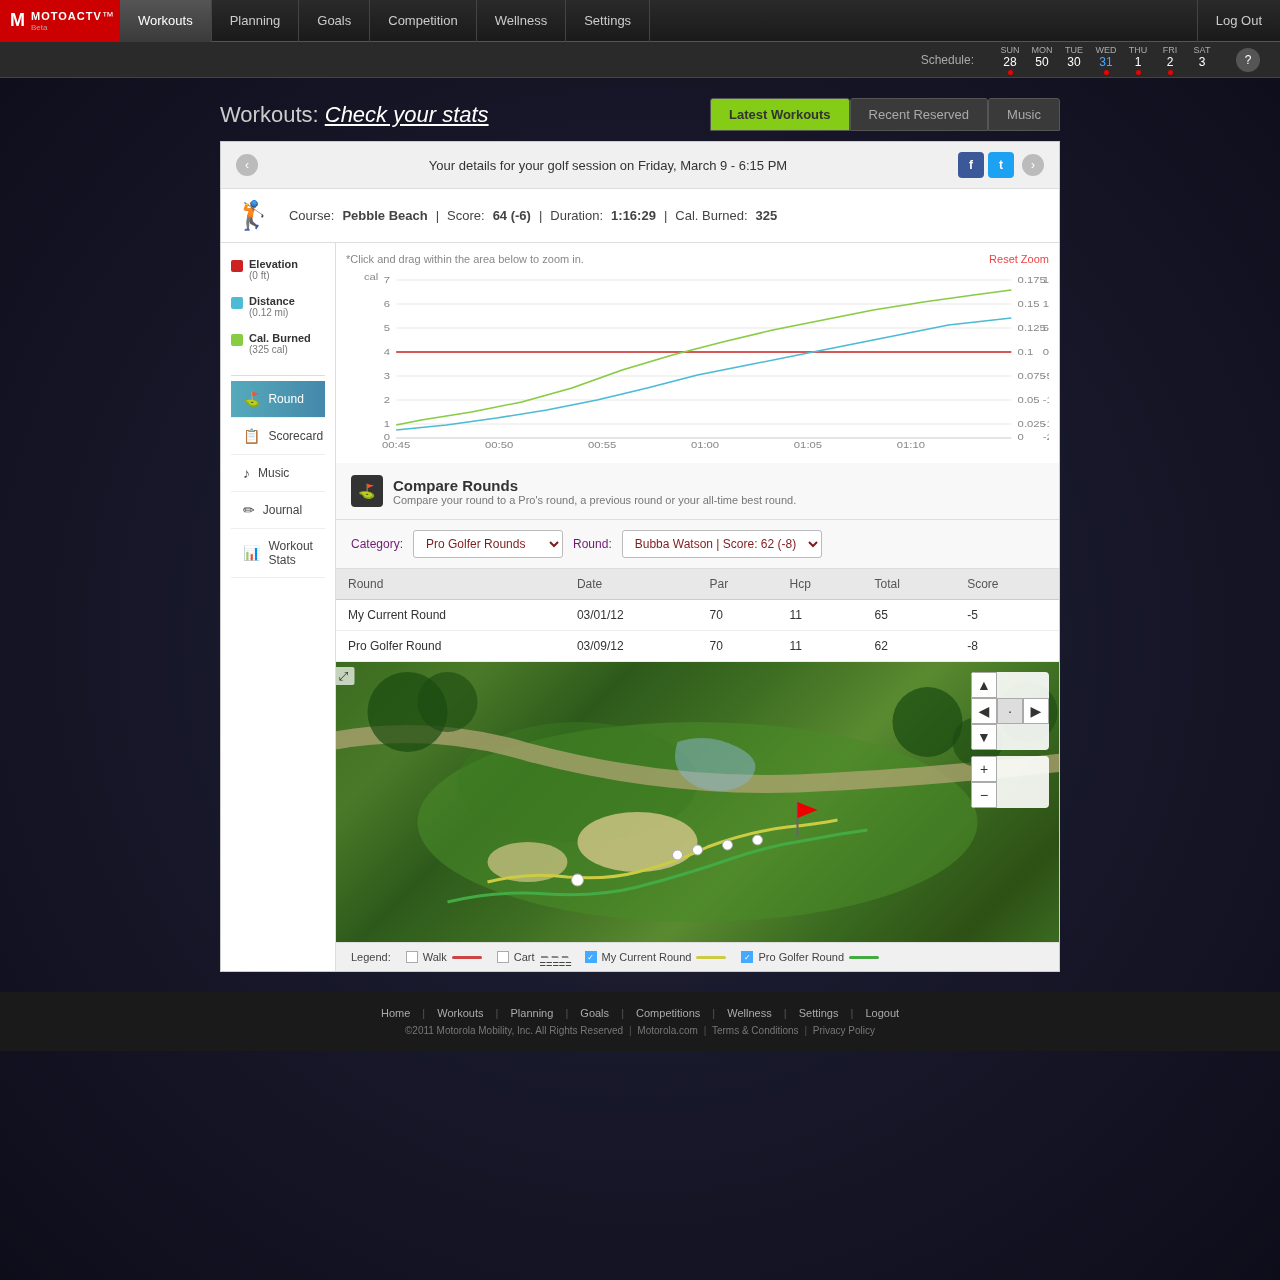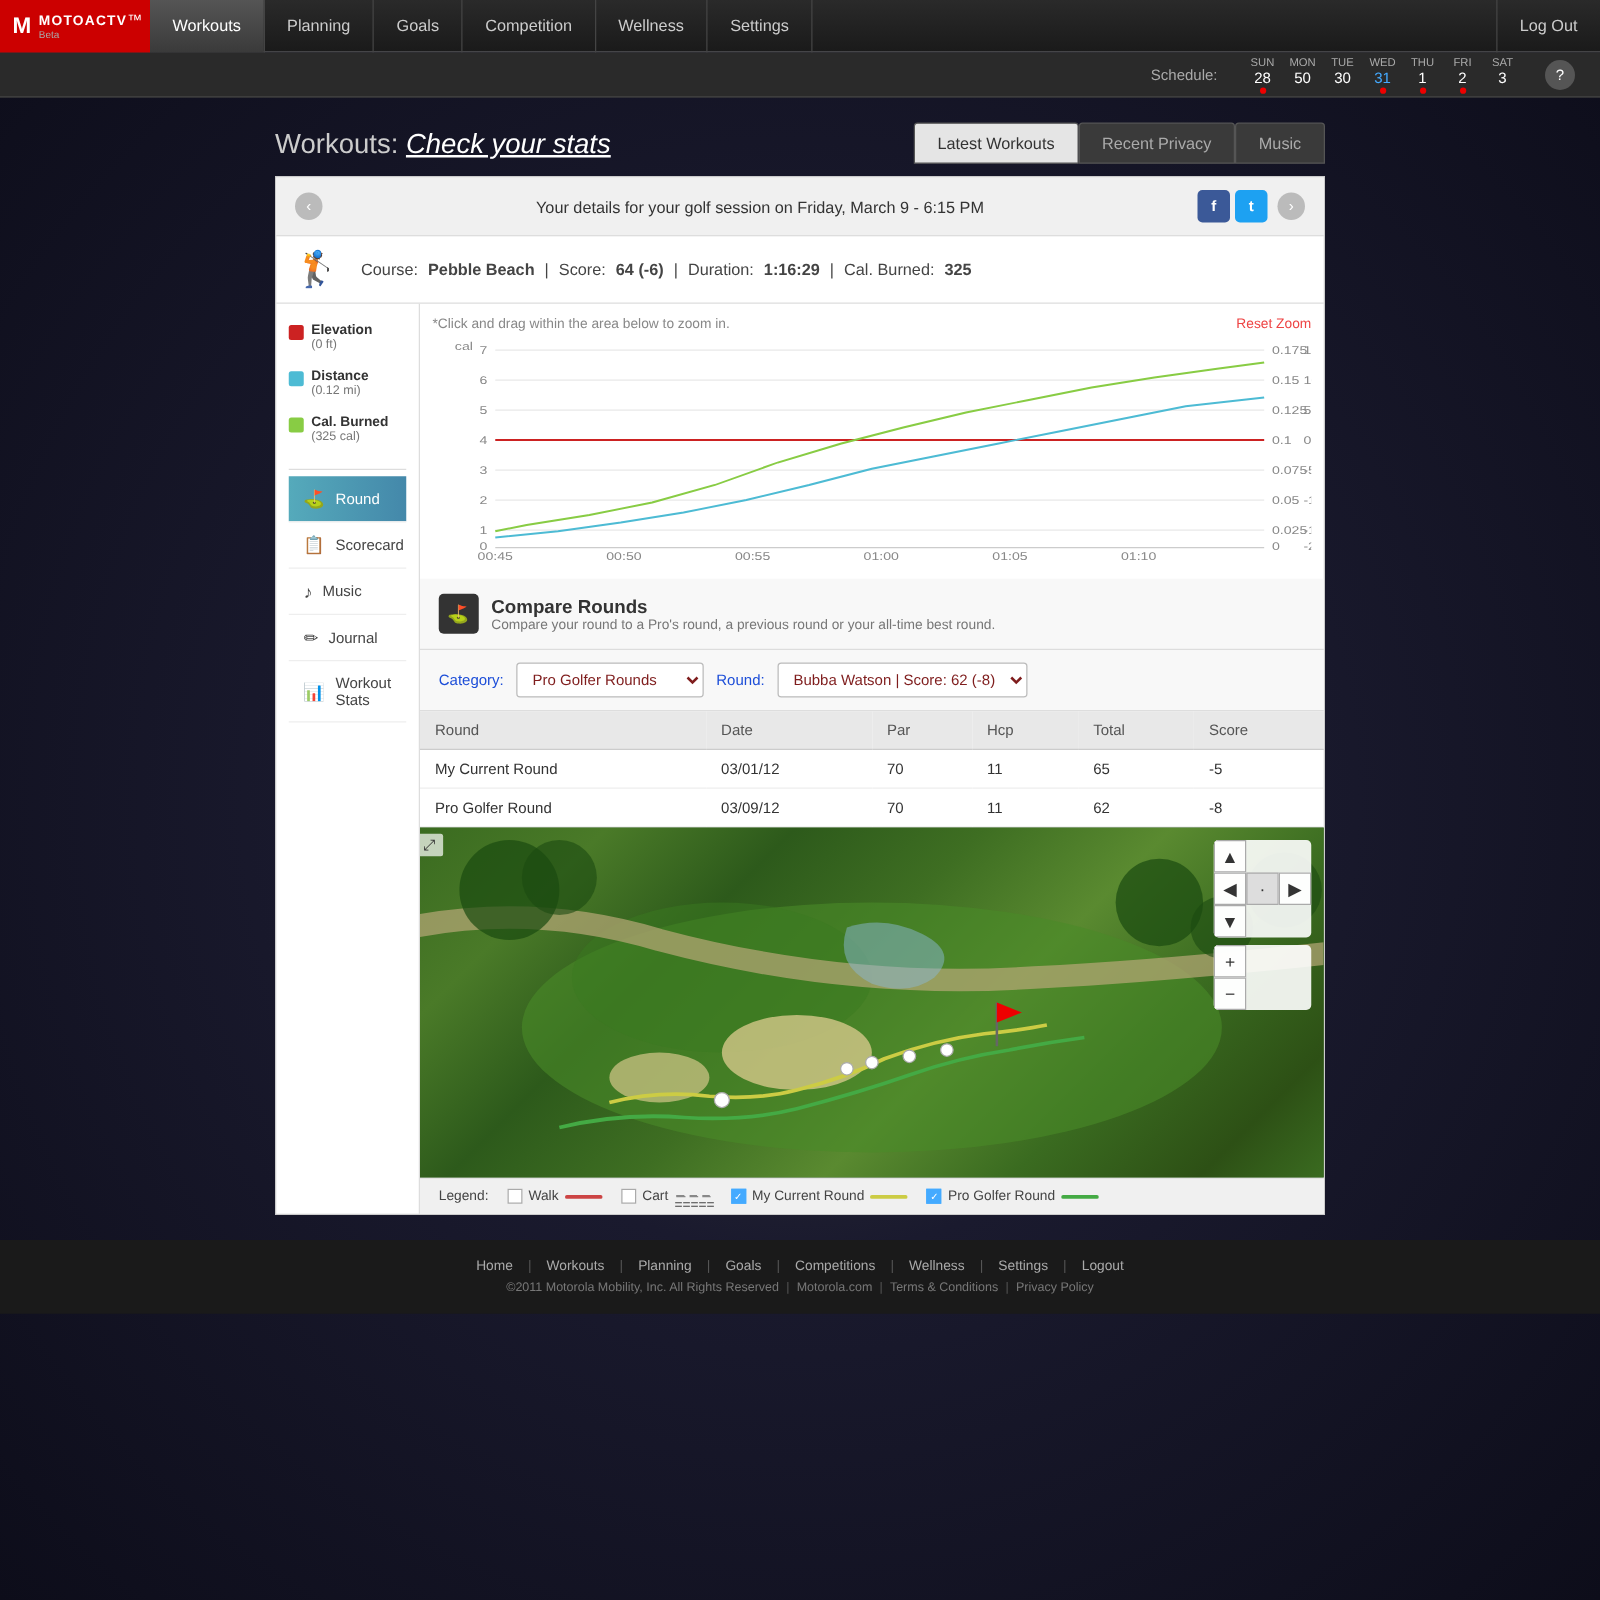--- a/index.html
+++ b/index.html
@@ -158,23 +158,23 @@
     .tab {
       padding: 8px 18px;
       background: #3a3a3a;
       color: #aaa;
       cursor: pointer;
       font-size: 13px;
       border: 1px solid #555;
       border-radius: 3px 3px 0 0;
     }
     .tab.active {
-      background: #e5e5e5;
+      background: #84cc16;
       color: #333;
-      font-weight: normal;
+      font-weight: bold;
     }
 
     
     .session-card {
       background: #fff;
       color: #333;
       border: 1px solid #ccc;
     }
 
     .session-header {
@@ -350,21 +350,21 @@
       display: flex;
       align-items: center;
       padding: 10px 15px;
       gap: 10px;
       border-bottom: 1px solid #ddd;
       background: #f8f8f8;
       flex-wrap: wrap;
     }
     .filter-label {
       font-size: 12px;
-      color: #1d4ed8;
+      color: #701a75;
     }
     .filter-select {
       padding: 5px 8px;
       border: 1px solid #bbb;
       border-radius: 3px;
       font-size: 12px;
       background: #fff;
       color: #7f1d1d;
       cursor: pointer;
       min-width: 150px;
@@ -583,21 +583,21 @@
 
 <div class="main-content">
 
   <div class="page-header">
     <div class="page-title">
       <span>Workouts:</span>
       <em> Check your stats</em>
     </div>
     <div class="tab-bar">
       <div class="tab active">Latest Workouts</div>
-      <div class="tab">Recent Privacy</div>
+      <div class="tab">Recent Reserved</div>
       <div class="tab">Music</div>
     </div>
   </div>
 
   <div class="session-card">
 
     <div class="session-header">
       <button class="session-nav-btn">‹</button>
       <div class="session-title">Your details for your golf session on Friday, March 9 - 6:15 PM</div>
       <div class="session-social">

